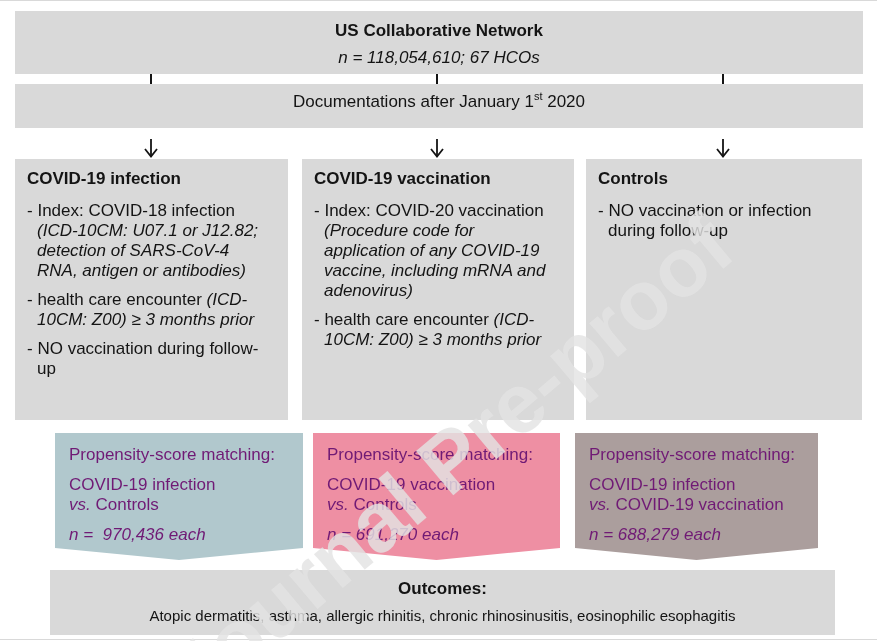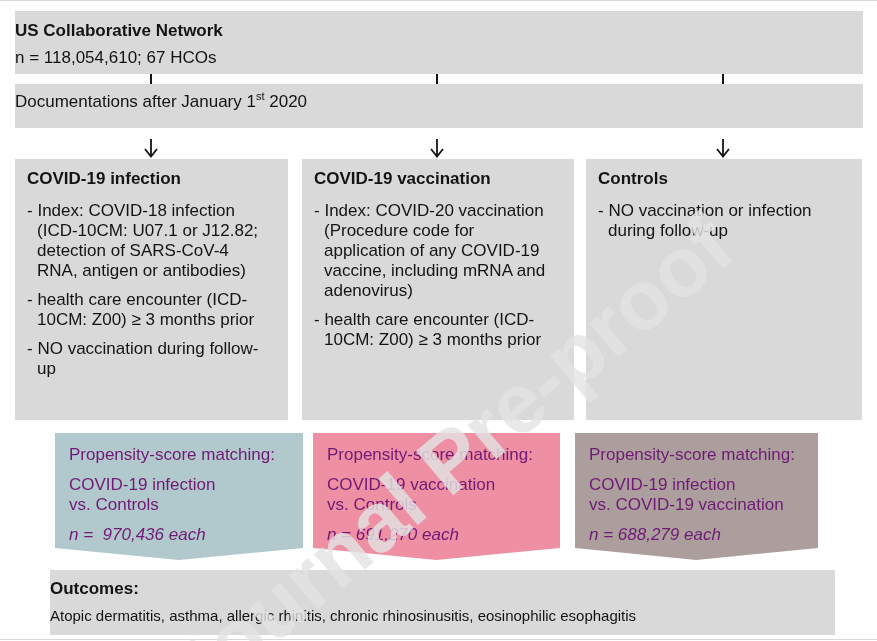--- a/index.html
+++ b/index.html
@@ -4,23 +4,23 @@
 <style>
   html,body { margin:0; padding:0; background:#ffffff; }
   .canvas {
     position:relative; width:877px; height:641px; overflow:hidden;
     background:#ffffff; color:#141414;
     font-family:"Liberation Sans","DejaVu Sans",sans-serif;
     font-size:17px; line-height:20px;
   }
   .box { position:absolute; box-sizing:border-box; }
   .gray { background:#d9d9d9; }
-  .center { text-align:left; }
+  .center { text-align:center; }
   .b { font-weight:bold; }
-  .it { }
+  .it { font-style:italic; }
 
   .edge-line { position:absolute; left:0; width:877px; height:1px; background:#d9d9d9; }
 
   
   .top-box { left:15px; top:11px; width:848px; height:63px; padding-top:10px; }
   .top-box .line1 { margin-bottom:7px; }
 
   
   .criteria-box { left:15px; top:84px; width:848px; height:44px; padding-top:7px; line-height:21px; }
   sup { font-size:11px; line-height:0; }

